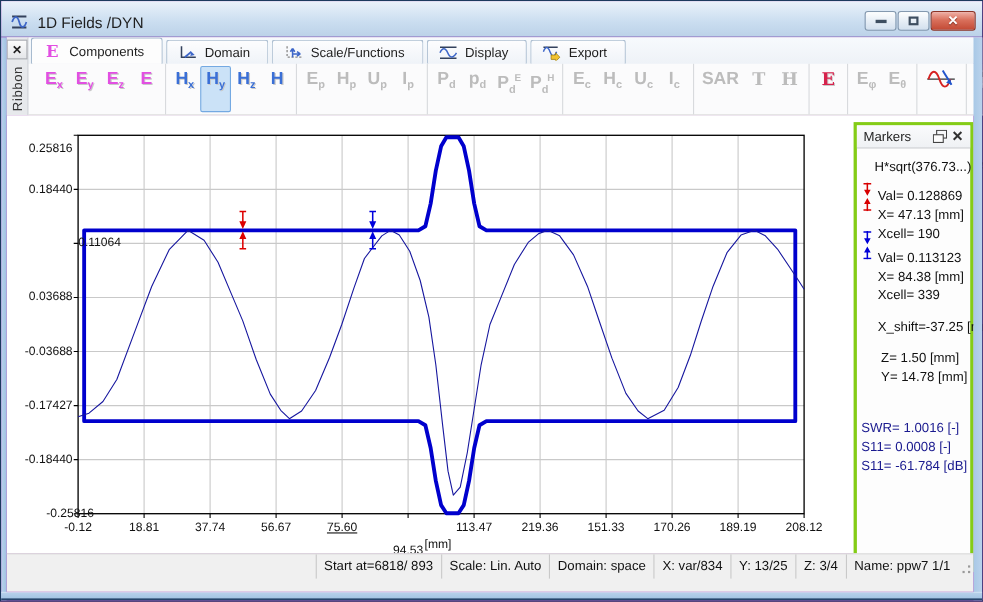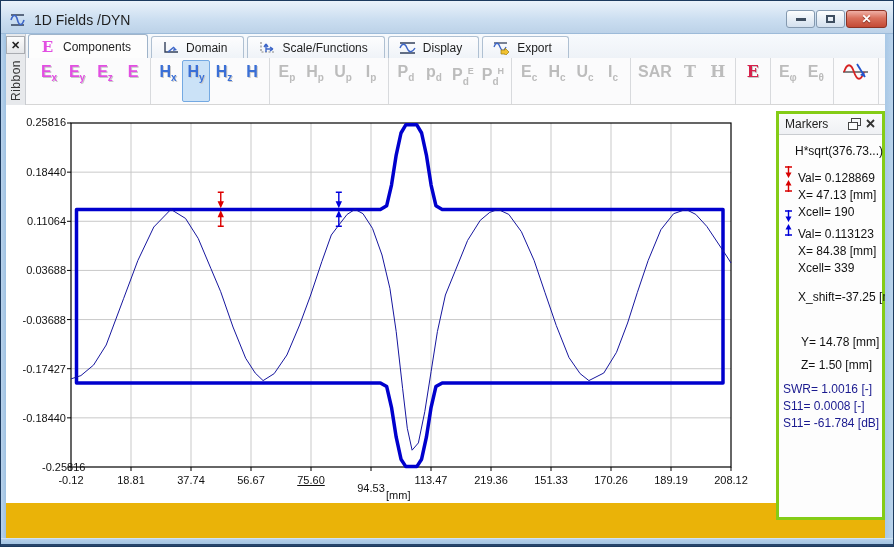--- a/index.html
+++ b/index.html
@@ -1,17 +1,17 @@
 <!DOCTYPE html>
 <html><head>
 <meta charset="utf-8">
 <style>
   html,body{margin:0;padding:0;background:#888;}
   *{box-sizing:border-box;}
-  .window{position:relative;width:894px;height:547px;background:#eab308;
+  .window{position:relative;width:894px;height:547px;background:#a21caf;
     font-family:"Liberation Sans",sans-serif;overflow:hidden;
     border:1px solid #1C3A5E;}
   
   .titlebar{position:absolute;left:0;top:0;width:100%;height:33px;
     background:linear-gradient(#EAF2FA,#CADDF0 60%,#BCD2E8);
     border-bottom:1px solid #9DBBD9;display:flex;align-items:center;padding:6px 6px 0 8px;}
   .title-text{font-size:14px;color:#1E1E1E;margin-left:7px;flex:1;}
   .winbtns{display:flex;gap:1px;margin-top:-2px;}
   .wbtn{width:29px;height:18px;border:1px solid #8499AF;border-radius:3px;
     background:linear-gradient(#FDFEFE,#E9F0F7 45%,#D3E0EE);display:flex;align-items:center;justify-content:center;}
@@ -347,34 +347,34 @@
         <line x1="-4" y1="344" x2="0" y2="344" stroke="#000"></line>
         <rect x="0" y="0" width="660" height="344" fill="none" stroke="#000" stroke-width="1.2"></rect>
         <polygon points="5.5,86.4 309.4,86.4 315.7,82.7 320.5,62.1 325.2,32.1 330.0,10.0 334.8,1.8 345.8,1.8 350.6,10.0 355.4,32.1 360.1,62.1 364.9,82.7 371.2,86.4 652.0,86.4 652.0,259.9 371.2,259.9 364.9,263.6 360.1,284.3 355.4,314.2 350.6,336.2 345.8,343.6 334.8,343.6 330.0,336.2 325.2,314.2 320.5,284.3 315.7,263.6 309.4,259.9 5.5,259.9 5.5,86.4" fill="none" stroke="#0000CD" stroke-width="3.5" stroke-linejoin="round"></polygon>
         <polyline points="0.0,255.9 9.9,252.6 22.6,242.0 35.2,222.0 52.7,175.3 66.9,137.4 82.8,104.0 99.9,86.4 114.5,95.4 127.2,115.4 139.8,145.3 149.7,168.7 162.0,204.0 174.7,235.3 184.2,250.0 192.1,257.6 203.2,250.6 215.9,232.0 228.6,202.0 239.7,172.0 250.8,138.7 260.3,112.0 267.9,102.0 276.1,91.4 284.0,86.4 292.0,90.7 301.5,105.4 311.0,132.0 318.9,165.3 325.2,208.6 331.6,265.3 336.3,305.3 341.1,327.2 347.4,319.9 353.8,288.6 360.1,248.6 366.4,208.6 374.4,172.0 383.9,148.7 396.6,117.4 409.2,97.4 418.7,89.4 427.0,86.4 437.8,91.4 450.4,108.7 463.1,137.4 473.9,169.3 485.3,202.6 498.0,234.6 509.1,250.6 517.9,257.6 532.8,250.0 545.5,229.3 556.6,200.0 566.4,169.3 577.2,137.4 589.9,106.7 602.6,90.7 614.9,86.4 624.8,91.4 635.8,103.4 646.9,120.0 654.9,132.0 660.0,140.0" fill="none" stroke="#16169E" stroke-width="1" stroke-linejoin="round"></polyline>
         <path d="M149.75509028044564 69.18655097613882 V80.18655097613882 M149.75509028044564 103.18655097613882 V92.18655097613882 M146.75509028044564 69.18655097613882 H152.75509028044564 M146.75509028044564 103.18655097613882 H152.75509028044564" stroke="#DD0000" stroke-width="1.4" fill="none"></path>
         <path d="M149.75509028044564 85.18655097613882 L146.55509028044565 78.18655097613882 L152.95509028044563 78.18655097613882 Z M149.75509028044564 87.18655097613882 L146.55509028044565 94.18655097613882 L152.95509028044563 94.18655097613882 Z" fill="#DD0000"></path>
         <path d="M267.81598155973876 69.18655097613882 V80.18655097613882 M267.81598155973876 103.18655097613882 V92.18655097613882 M264.81598155973876 69.18655097613882 H270.81598155973876 M264.81598155973876 103.18655097613882 H270.81598155973876" stroke="#0000DD" stroke-width="1.4" fill="none"></path>
         <path d="M267.81598155973876 85.18655097613882 L264.61598155973877 78.18655097613882 L271.01598155973875 78.18655097613882 Z M267.81598155973876 87.18655097613882 L264.61598155973877 94.18655097613882 L271.01598155973875 94.18655097613882 Z" fill="#0000DD"></path>
       </svg>
     <div id="ticklabels">
-        <div class="ylab" style="top: 11px;">0.25816</div>
+        <div class="ylab" style="top: 24px;">0.25816</div>
         <div class="ylab" style="top: 61.1429px;">0.18440</div>
-        <div class="ylab" style="top: 110.286px;">0.11064</div>
+        <div class="ylab" style="top: 110.286px; margin-left: 44px;">0.11064</div>
         <div class="ylab" style="top: 159.429px;">0.03688</div>
         <div class="ylab" style="top: 208.571px;">-0.03688</div>
         <div class="ylab" style="top: 257.714px;">-0.17427</div>
         <div class="ylab" style="top: 306.857px;">-0.18440</div>
         <div class="ylab" style="top: 356px; padding-left: 36px;">-0.25816</div>
         <div class="xlab" style="left: 35px; top: 369px;">-0.12</div>
         <div class="xlab" style="left: 95px; top: 369px;">18.81</div>
         <div class="xlab" style="left: 155px; top: 369px;">37.74</div>
         <div class="xlab" style="left: 215px; top: 369px;">56.67</div>
         <div class="xlab" style="left: 275px; top: 369px; text-decoration: underline;">75.60</div>
-        <div class="xlab" style="left: 335px; top: 377px;">94.53</div>
+        <div class="xlab" style="left: 335px; top: 390px;">94.53</div>
         <div class="xlab" style="left: 395px; top: 369px;">113.47</div>
         <div class="xlab" style="left: 455px; top: 369px;">219.36</div>
         <div class="xlab" style="left: 515px; top: 369px;">151.33</div>
         <div class="xlab" style="left: 575px; top: 369px;">170.26</div>
         <div class="xlab" style="left: 635px; top: 369px;">189.19</div>
         <div class="xlab" style="left: 695px; top: 369px;">208.12</div>
         <div class="xunit" style="left: 380px; top: 384px;">[mm]</div>
       </div>
 
     <div class="mpanel">
@@ -404,26 +404,40 @@
 
       <svg class="markglyph" style="top:96px;" viewBox="0 0 11 26">
         <path d="M5.5 0 V8 M5.5 26 V18 M2 1 H9 M2 25 H9" stroke="#0000D8" stroke-width="1.4" fill="none"></path>
         <path d="M5.5 12 L2.5 6.5 H8.5 Z M5.5 14 L2.5 19.5 H8.5 Z" fill="#0000D8"></path>
       </svg>
       <div class="mline" style="top:113px;">Val= 0.113123</div>
       <div class="mline" style="top:130px;">X= 84.38 [mm]</div>
       <div class="mline" style="top:147px;">Xcell= 339</div>
 
       <div class="mline" style="top:176px;">X_shift=-37.25 [mm]</div>
-      <div class="mline" style="top:204px;left:22px;margin-top:40px;">Z=  1.50 [mm]</div>
+      <div class="mline" style="top:204px;left:22px;">Z=  1.50 [mm]</div>
       <div class="mline" style="top:221px;left:22px;">Y= 14.78 [mm]</div>
 
       <div class="mline small-indent navy" style="top:268px;">SWR= 1.0016 [-]</div>
       <div class="mline small-indent navy" style="top:285px;">S11=  0.0008 [-]</div>
       <div class="mline small-indent navy" style="top:302px;">S11=  -61.784 [dB]</div>
     </div>
   </div>
 
+  <div class="statusbar" id="statusbar">
+      <div class="ssec">Start at=6818/ 893</div>
+      <div class="ssec">Scale: Lin. Auto</div>
+      <div class="ssec">Domain: space</div>
+      <div class="ssec">X: var/834</div>
+      <div class="ssec">Y: 13/25</div>
+      <div class="ssec">Z: 3/4</div>
+      <div class="ssec">Name:  ppw7  1/1</div>
+      <div class="sgrip">
+        <i style="left: 9px; top: 15px;"></i>
+        <i style="left: 9px; top: 10px;"></i>
+        <i style="left: 4px; top: 15px;"></i>
+      </div>
+    </div>
 
   <div class="frame-left"></div>
   <div class="frame-right"></div>
   <div class="frame-bottom"></div>
 </div>
 
 </body></html>

